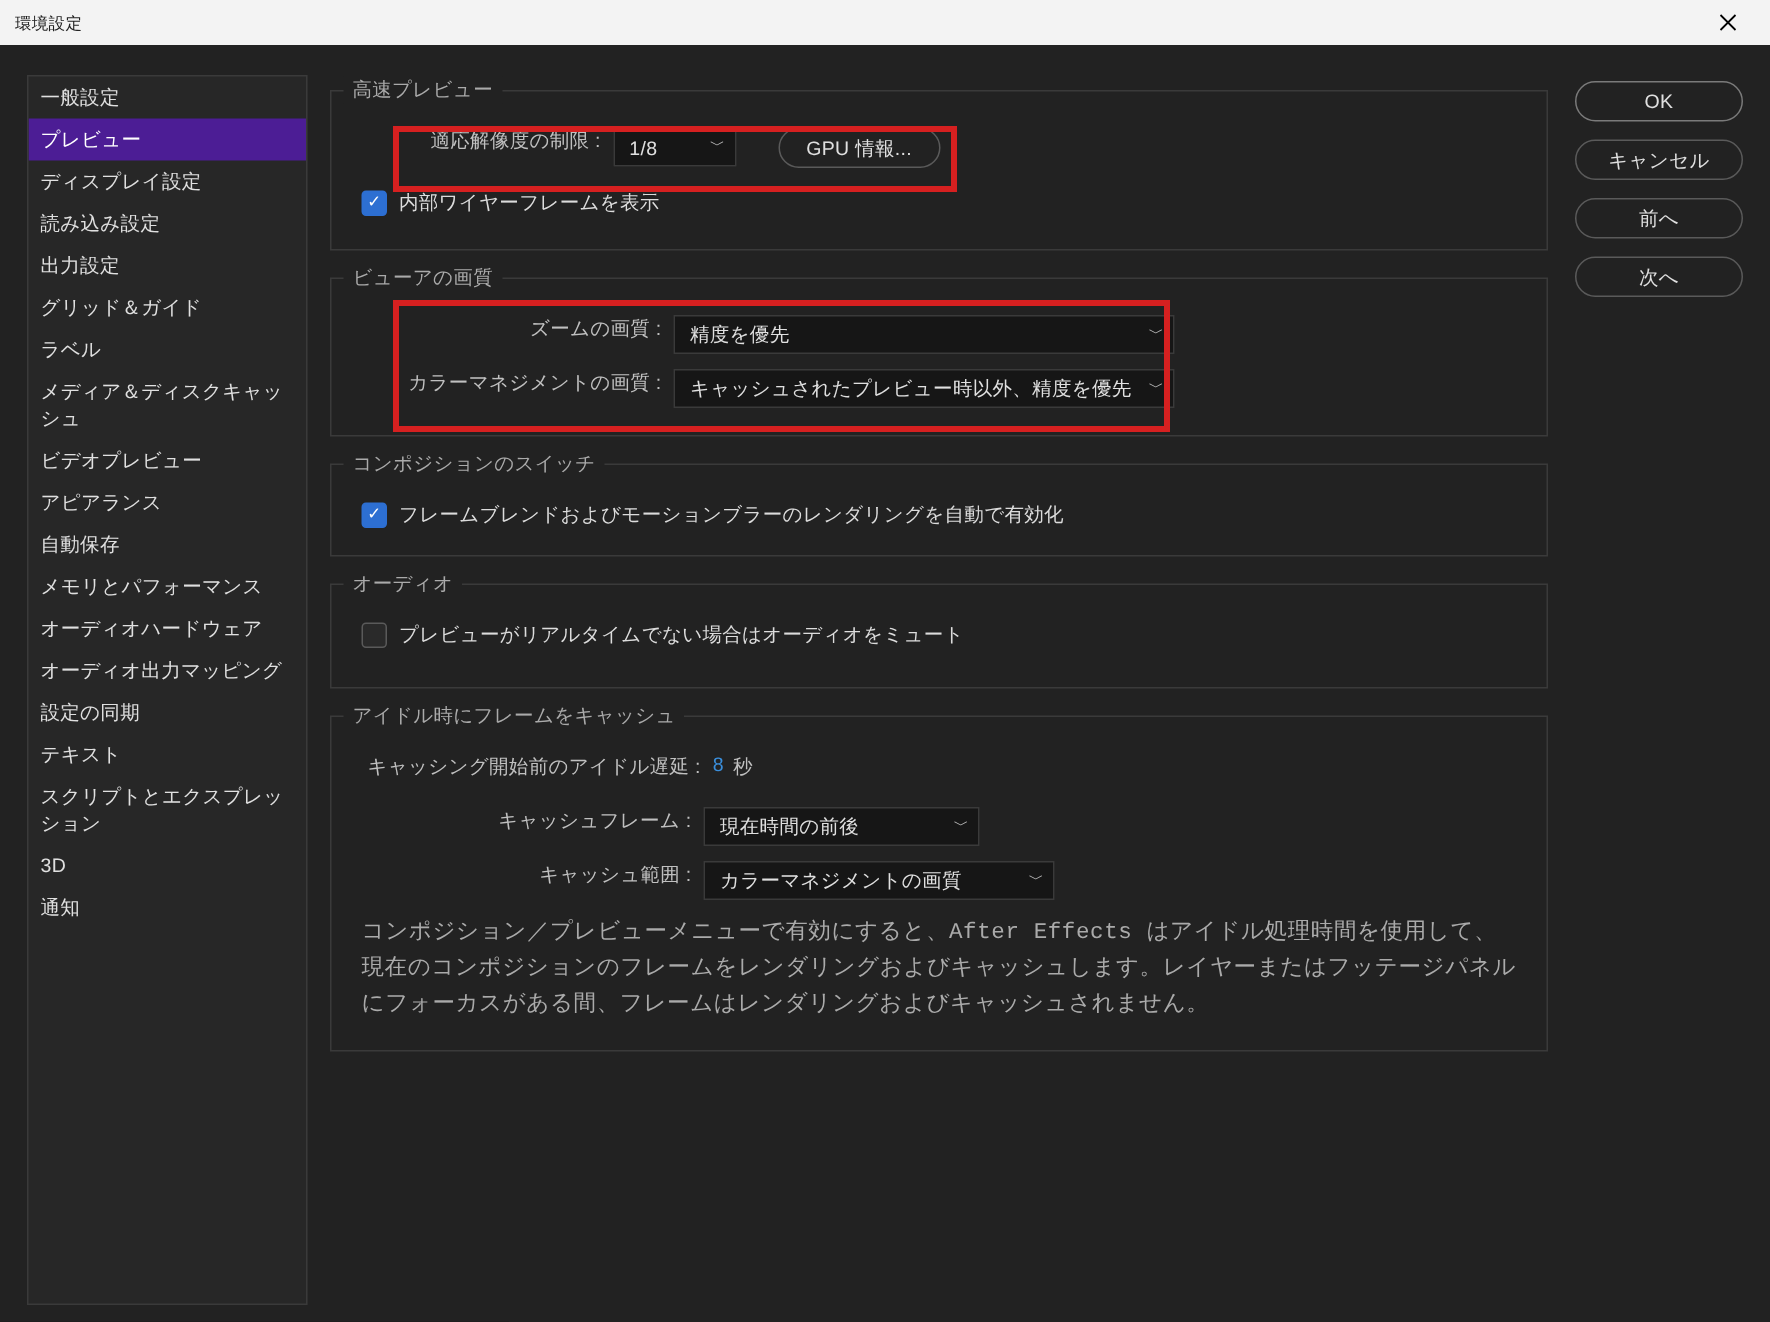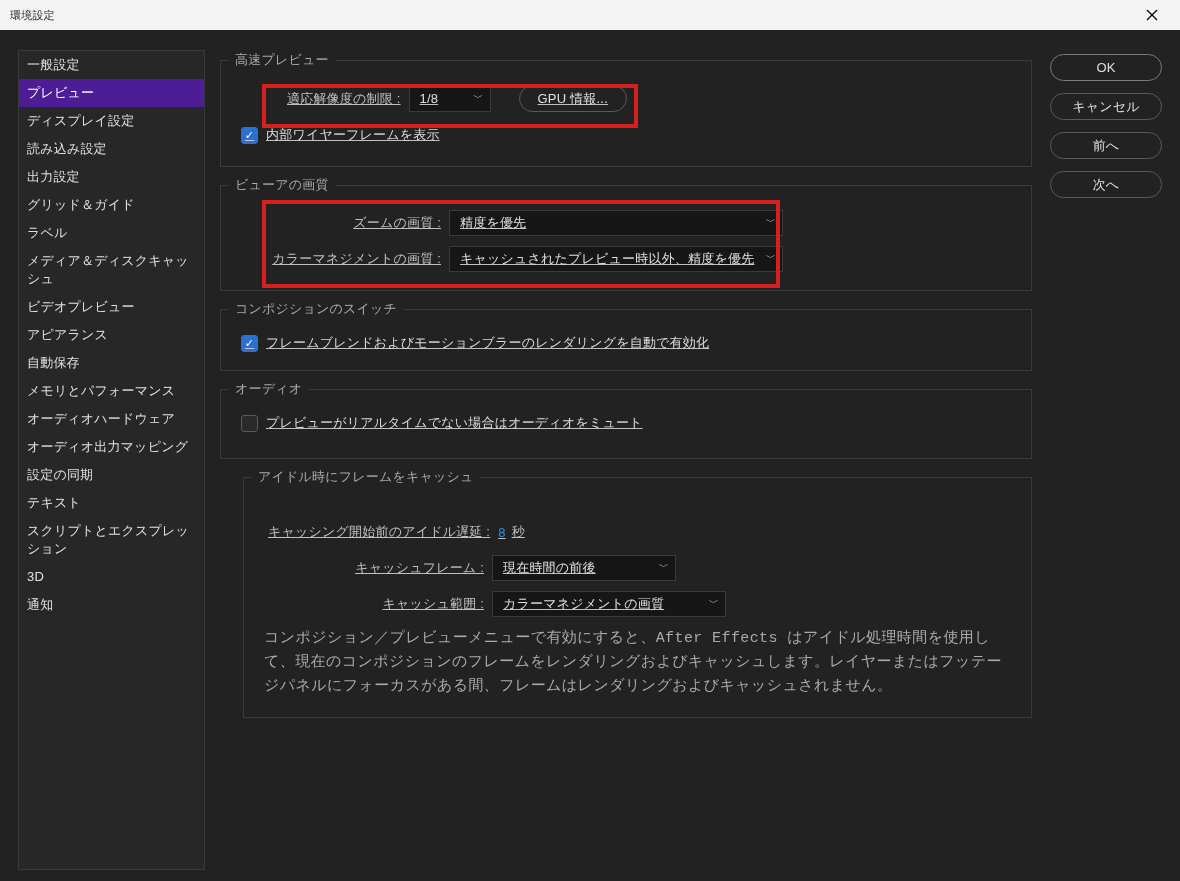--- a/index.html
+++ b/index.html
@@ -84,24 +84,22 @@
     position: absolute;
     top: -10px;
     left: 8px;
     background: #222222;
     padding: 0 6px;
     color: #aaa;
     font-size: 13px;
   }
   .row {
     display: flex;
-    align-items: center;
     margin-bottom: 10px;
     min-height: 26px;
-    text-decoration: underline;
   }
   .row:last-child { margin-bottom: 0; }
   .label {
     color: #c0c0c0;
     text-align: right;
     margin-right: 8px;
   }
   .select {
     background: #161616;
     border: 1px solid #3a3a3a;
@@ -291,21 +289,21 @@
     <div class="group" style="padding-top:20px; padding-bottom:22px;">
       <div class="group-title">オーディオ</div>
       <div class="row">
         <label class="check-label">
           <span class="checkbox"></span>
           <span>プレビューがリアルタイムでない場合はオーディオをミュート</span>
         </label>
       </div>
     </div>
 
-    <div class="group" style="padding-top:41px;margin-left:23px;">
+    <div class="group" style="padding-top:24px;">
       <div class="group-title">アイドル時にフレームをキャッシュ</div>
       <div class="row">
         <span class="label" style="margin-left:4px;">キャッシング開始前のアイドル遅延 :</span>
         <span class="link-num">8</span>
         <span style="margin-left:6px;">秒</span>
       </div>
       <div class="row">
         <span class="label" style="width:220px;">キャッシュフレーム :</span>
         <div class="select" style="width:150px;">
           <span>現在時間の前後</span>

